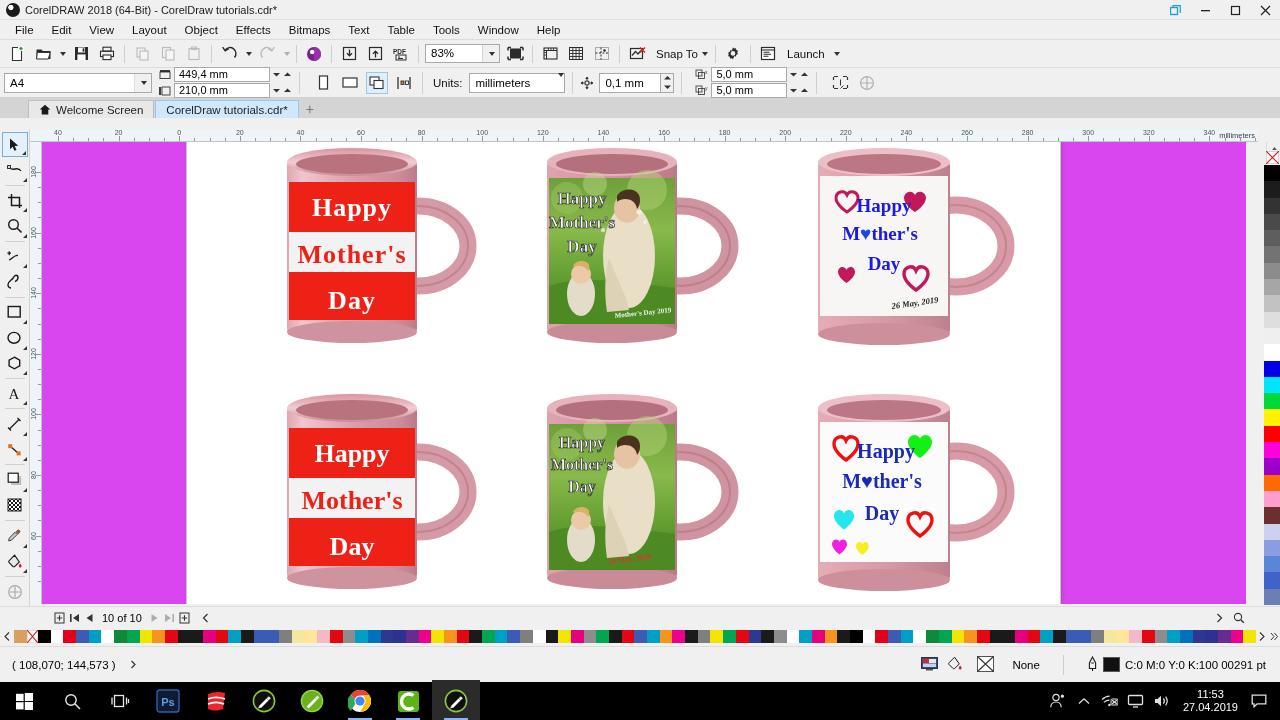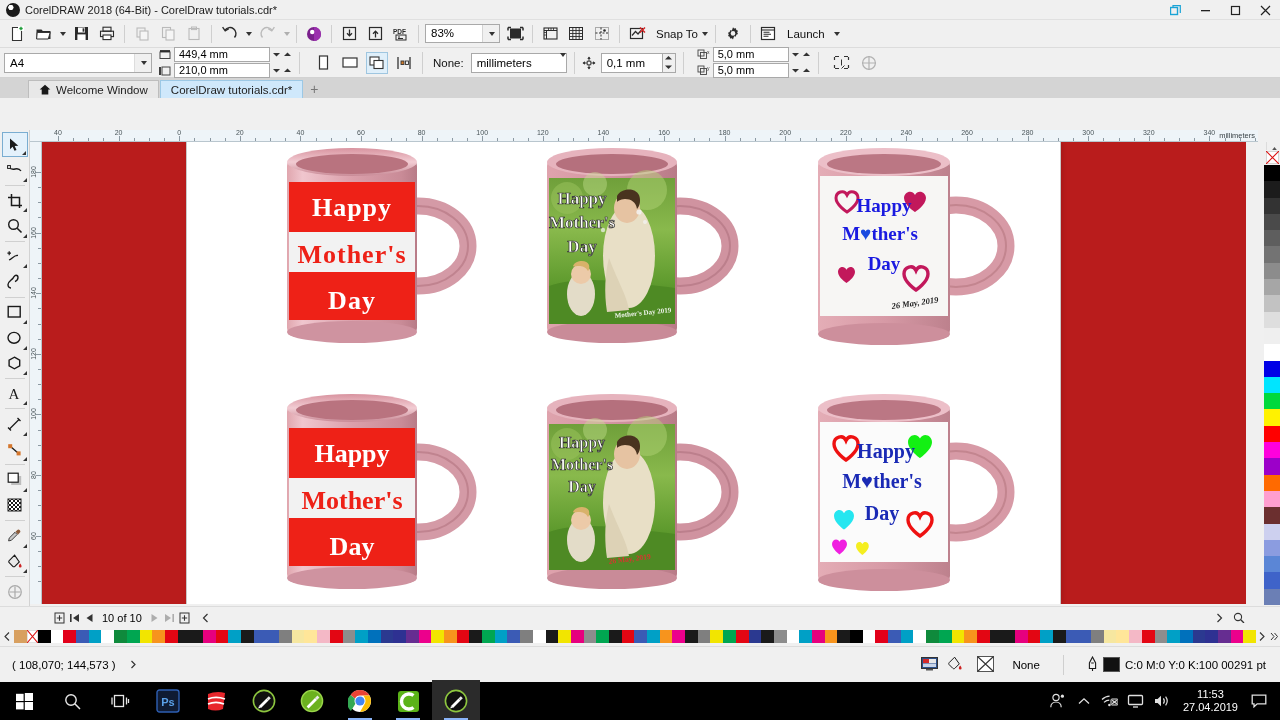--- a/index.html
+++ b/index.html
@@ -110,21 +110,21 @@
              display:flex; flex-direction:column; align-items:center; padding-top:2px; }
   .tool { width:26px; height:26px; display:flex; align-items:center; justify-content:center;
           position:relative; color:#2e2e2e; }
   .tool.sel { border:1px solid #7aadd1; background:#e4f1fb; }
   .tool .flyout { position:absolute; right:1px; bottom:1px; width:0;height:0;
                   border-left:4px solid transparent; border-bottom:4px solid #333; }
   .toolsep { width:20px; height:1px; background:#d0d0d0; margin:2px 0; }
 
   
   .canvaswrap { position:absolute; left:42px; top:142px; width:1204px; height:462px;
-                background:#b91c1c; overflow:hidden; }
+                background:#d946ef; overflow:hidden; }
   .pageoutline { position:absolute; left:144px; top:0px; width:875px; height:462px;
                  background:#fff; border-left:1px solid #c9c9c9; border-right:1px solid #c9c9c9;
                  box-shadow:2px 0 4px rgba(0,0,0,.10); }
   .mug { position:relative; }
 
   
   .vscroll { position:absolute; right:0; top:142px; width:14px; height:462px; background:#f0f0f0;
              border-left:1px solid #dcdcdc; }
   .vscroll .thumb { position:absolute; left:1px; width:12px; background:#cdcdcd; }
   .vscroll .sbtn { position:absolute; left:0; width:14px; height:14px; display:flex;
@@ -198,20 +198,34 @@
           </svg>
       </div>
       <div class="winbtn close">
         <svg width="11" height="11" viewBox="0 0 11 11">
             <path d="M1 1L10 10M10 1L1 10" stroke="#222" stroke-width="1.2"></path>
           </svg>
       </div>
     </div>
   </div>
 
+  <div class="menubar">
+    <div class="menuitem">File</div>
+    <div class="menuitem">Edit</div>
+    <div class="menuitem">View</div>
+    <div class="menuitem">Layout</div>
+    <div class="menuitem">Object</div>
+    <div class="menuitem">Effects</div>
+    <div class="menuitem">Bitmaps</div>
+    <div class="menuitem">Text</div>
+    <div class="menuitem">Table</div>
+    <div class="menuitem">Tools</div>
+    <div class="menuitem">Window</div>
+    <div class="menuitem">Help</div>
+  </div>
 
   <div class="stdbar">
     <div class="tb">
       <svg width="16" height="16" viewBox="0 0 16 16">
           <path d="M3.5 1.5h6l3 3v10h-9z" fill="#fff" stroke="#333" stroke-width="1.1"></path>
           <path d="M9.5 1.5v3h3" fill="none" stroke="#333" stroke-width="1.1"></path>
           <rect x="9" y="0" width="6" height="5" fill="#fff"></rect>
           <path d="M12 .8v3.4M10.3 2.5h3.4" stroke="#1f9d3a" stroke-width="1.4"></path>
         </svg>
     </div>
@@ -442,21 +456,21 @@
         </svg>
     </div>
     <div class="orientbtn">
       <svg width="16" height="14" viewBox="0 0 16 14">
           <path d="M2 1v12M14 1v12" stroke="#333" stroke-width="1.3"></path>
           <rect x="5" y="5" width="3" height="3.5" fill="#d07a2a" stroke="#333" stroke-width=".9"></rect>
           <rect x="9.5" y="5" width="3" height="3.5" fill="none" stroke="#333" stroke-width=".9"></rect>
         </svg>
     </div>
     <div class="psep"></div>
-    <span class="tblabel">None:</span>
+    <span class="tblabel">Units:</span>
     <div class="unitsel">
       <div class="uv">millimeters</div>
       <div class="parrow"><span class="caret"></span></div>
     </div>
     <div class="psep"></div>
     <span class="dimicon">
       <svg width="14" height="14" viewBox="0 0 14 14">
           <path d="M7 1v12M1 7h12" stroke="#333" stroke-width="1"></path>
           <path d="M7 .5 5.3 3h3.4zM7 13.5 5.3 11h3.4zM.5 7 3 5.3v3.4zM13.5 7 11 5.3v3.4z" fill="#333"></path>
           <rect x="5.2" y="5.2" width="3.6" height="3.6" fill="#f0f0f0" stroke="#333" stroke-width=".9"></rect>
@@ -537,21 +551,21 @@
     </div>
   </div>
 
   <div class="doctabs">
     <div class="doctab">
       <span class="home">
         <svg width="12" height="11" viewBox="0 0 12 11">
             <path d="M6 .8 11.3 5.4h-2v5H2.7v-5h-2z" fill="#1a1a1a"></path>
           </svg>
       </span>
-      <span>Welcome Window</span>
+      <span>Welcome Screen</span>
     </div>
     <div class="doctab active">
       <span>CorelDraw  tutorials.cdr*</span>
     </div>
     <div class="doctab-plus">+</div>
   </div>
 
   <div class="rulercorner">
     <svg width="12" height="12" viewBox="0 0 12 12">
         <path d="M3 2l6 4-3 1-1 3z" fill="#3c4448"></path>

